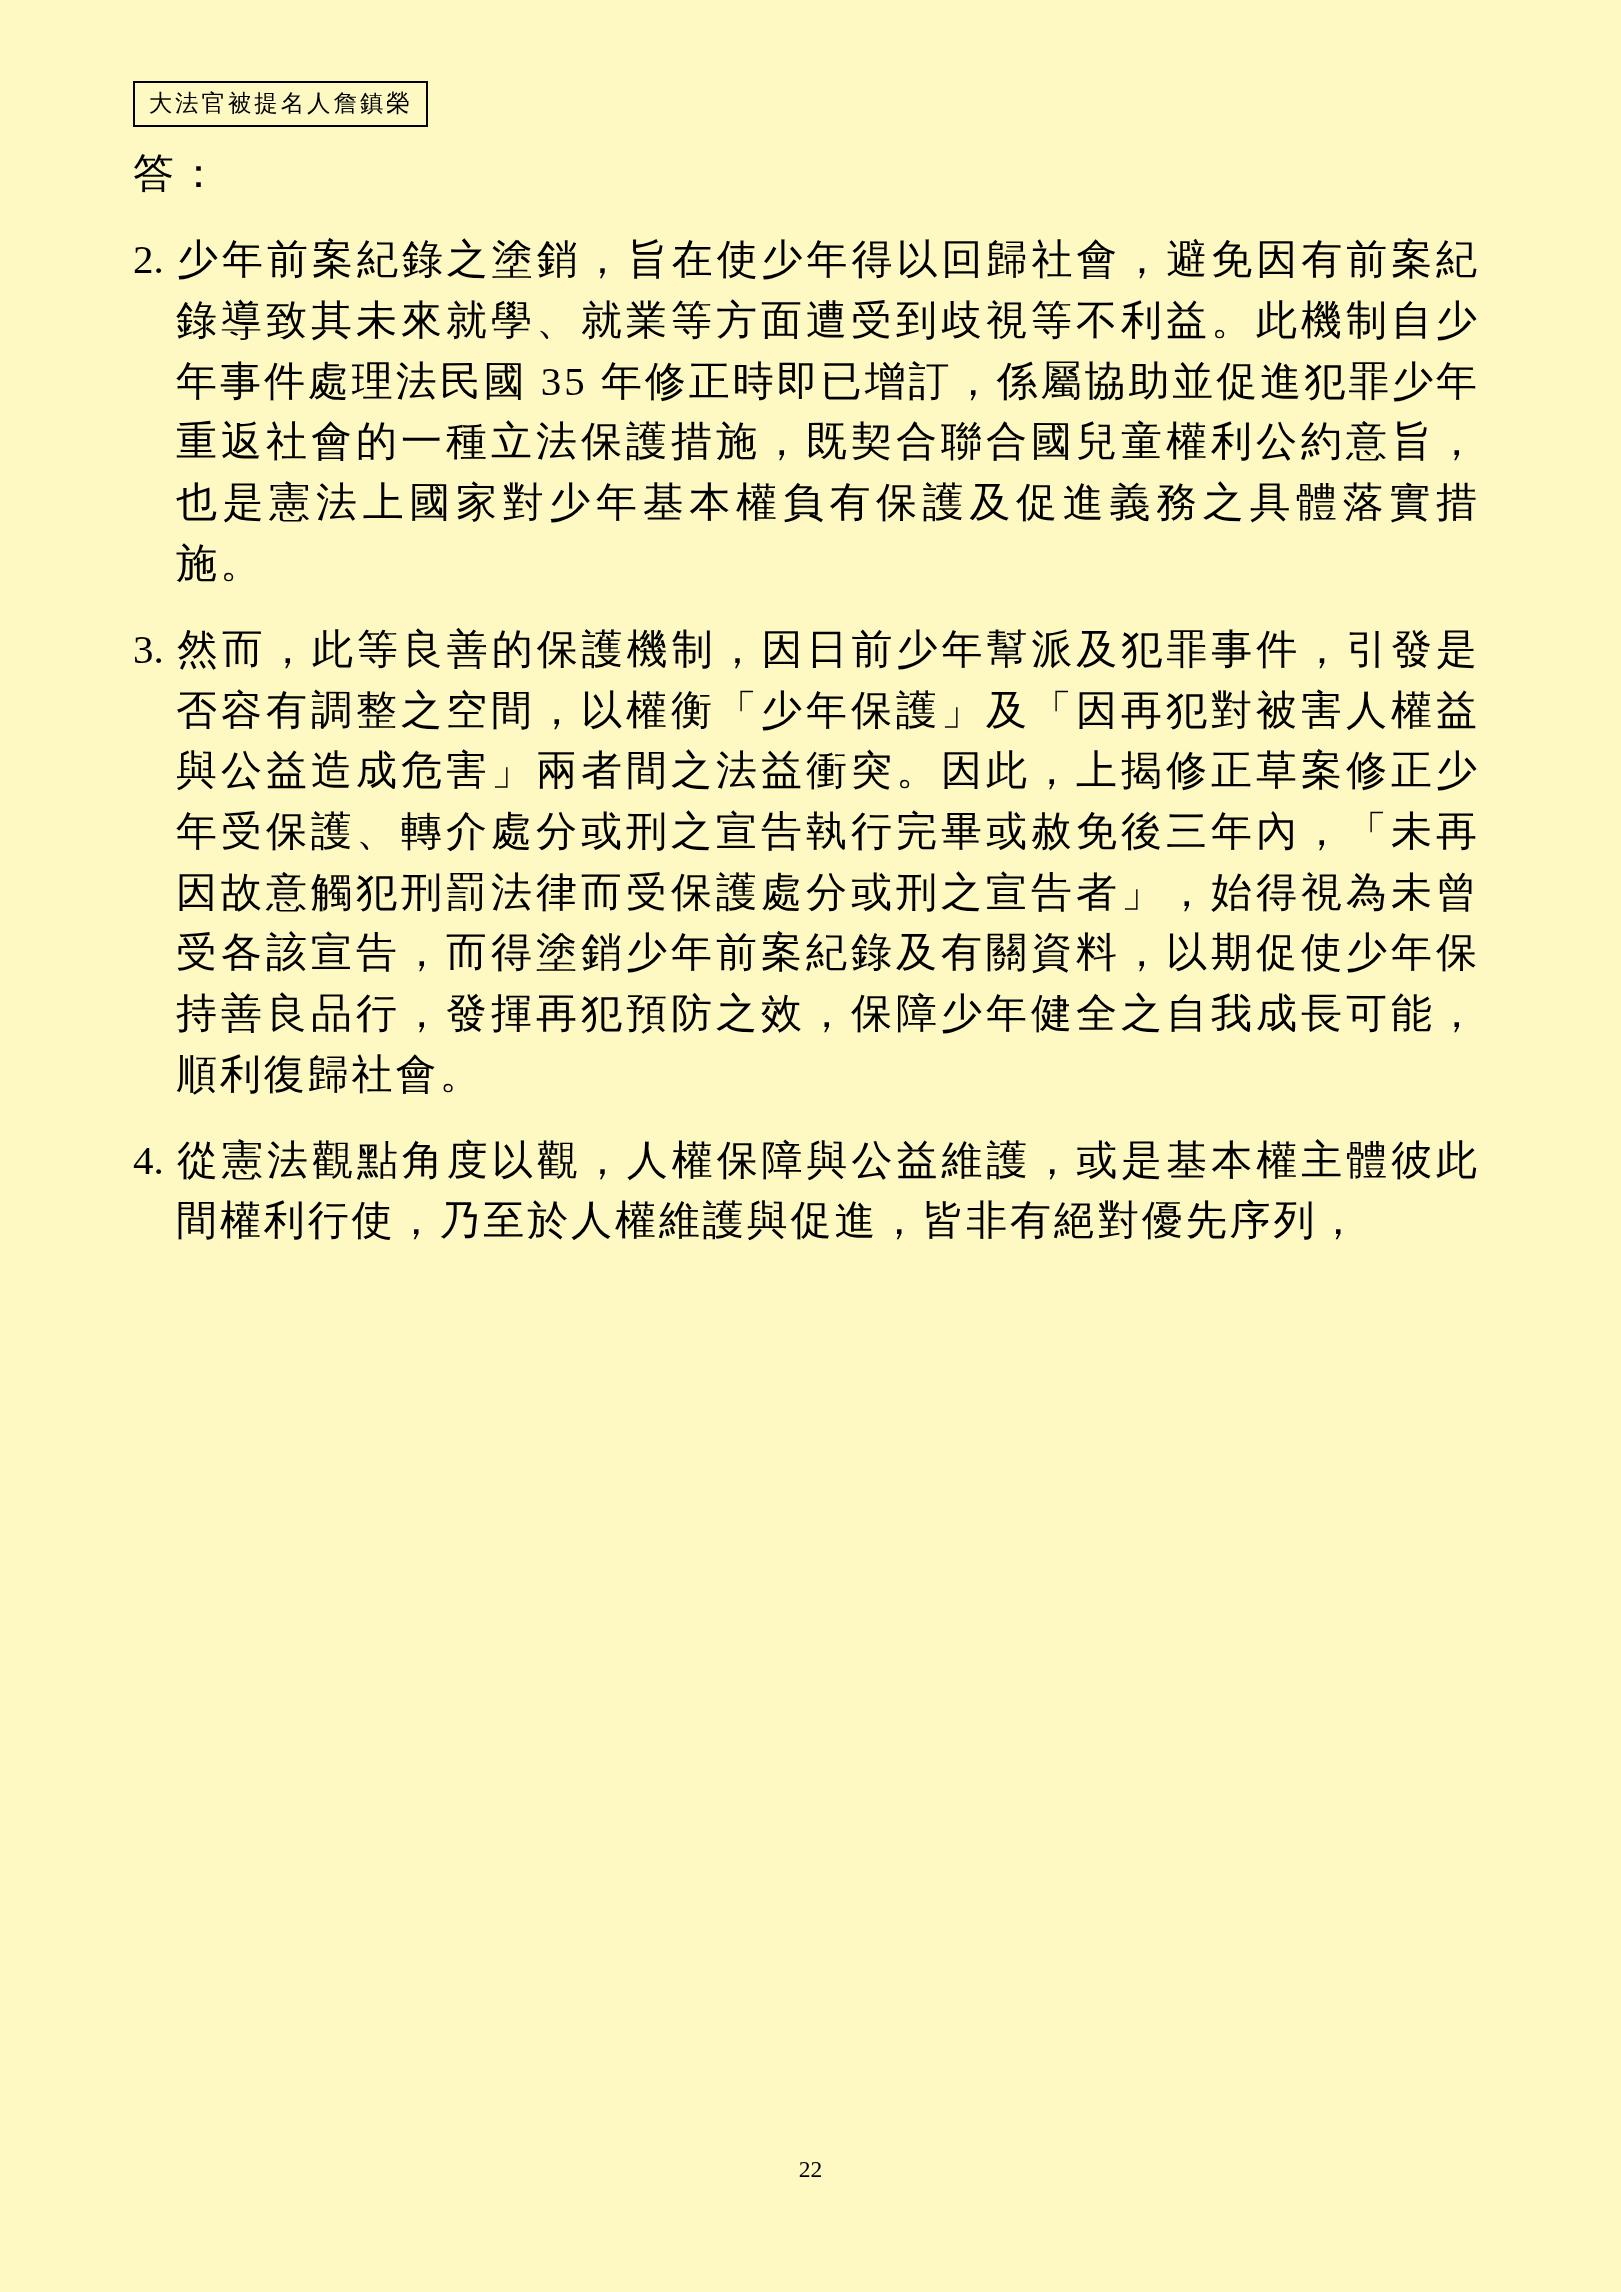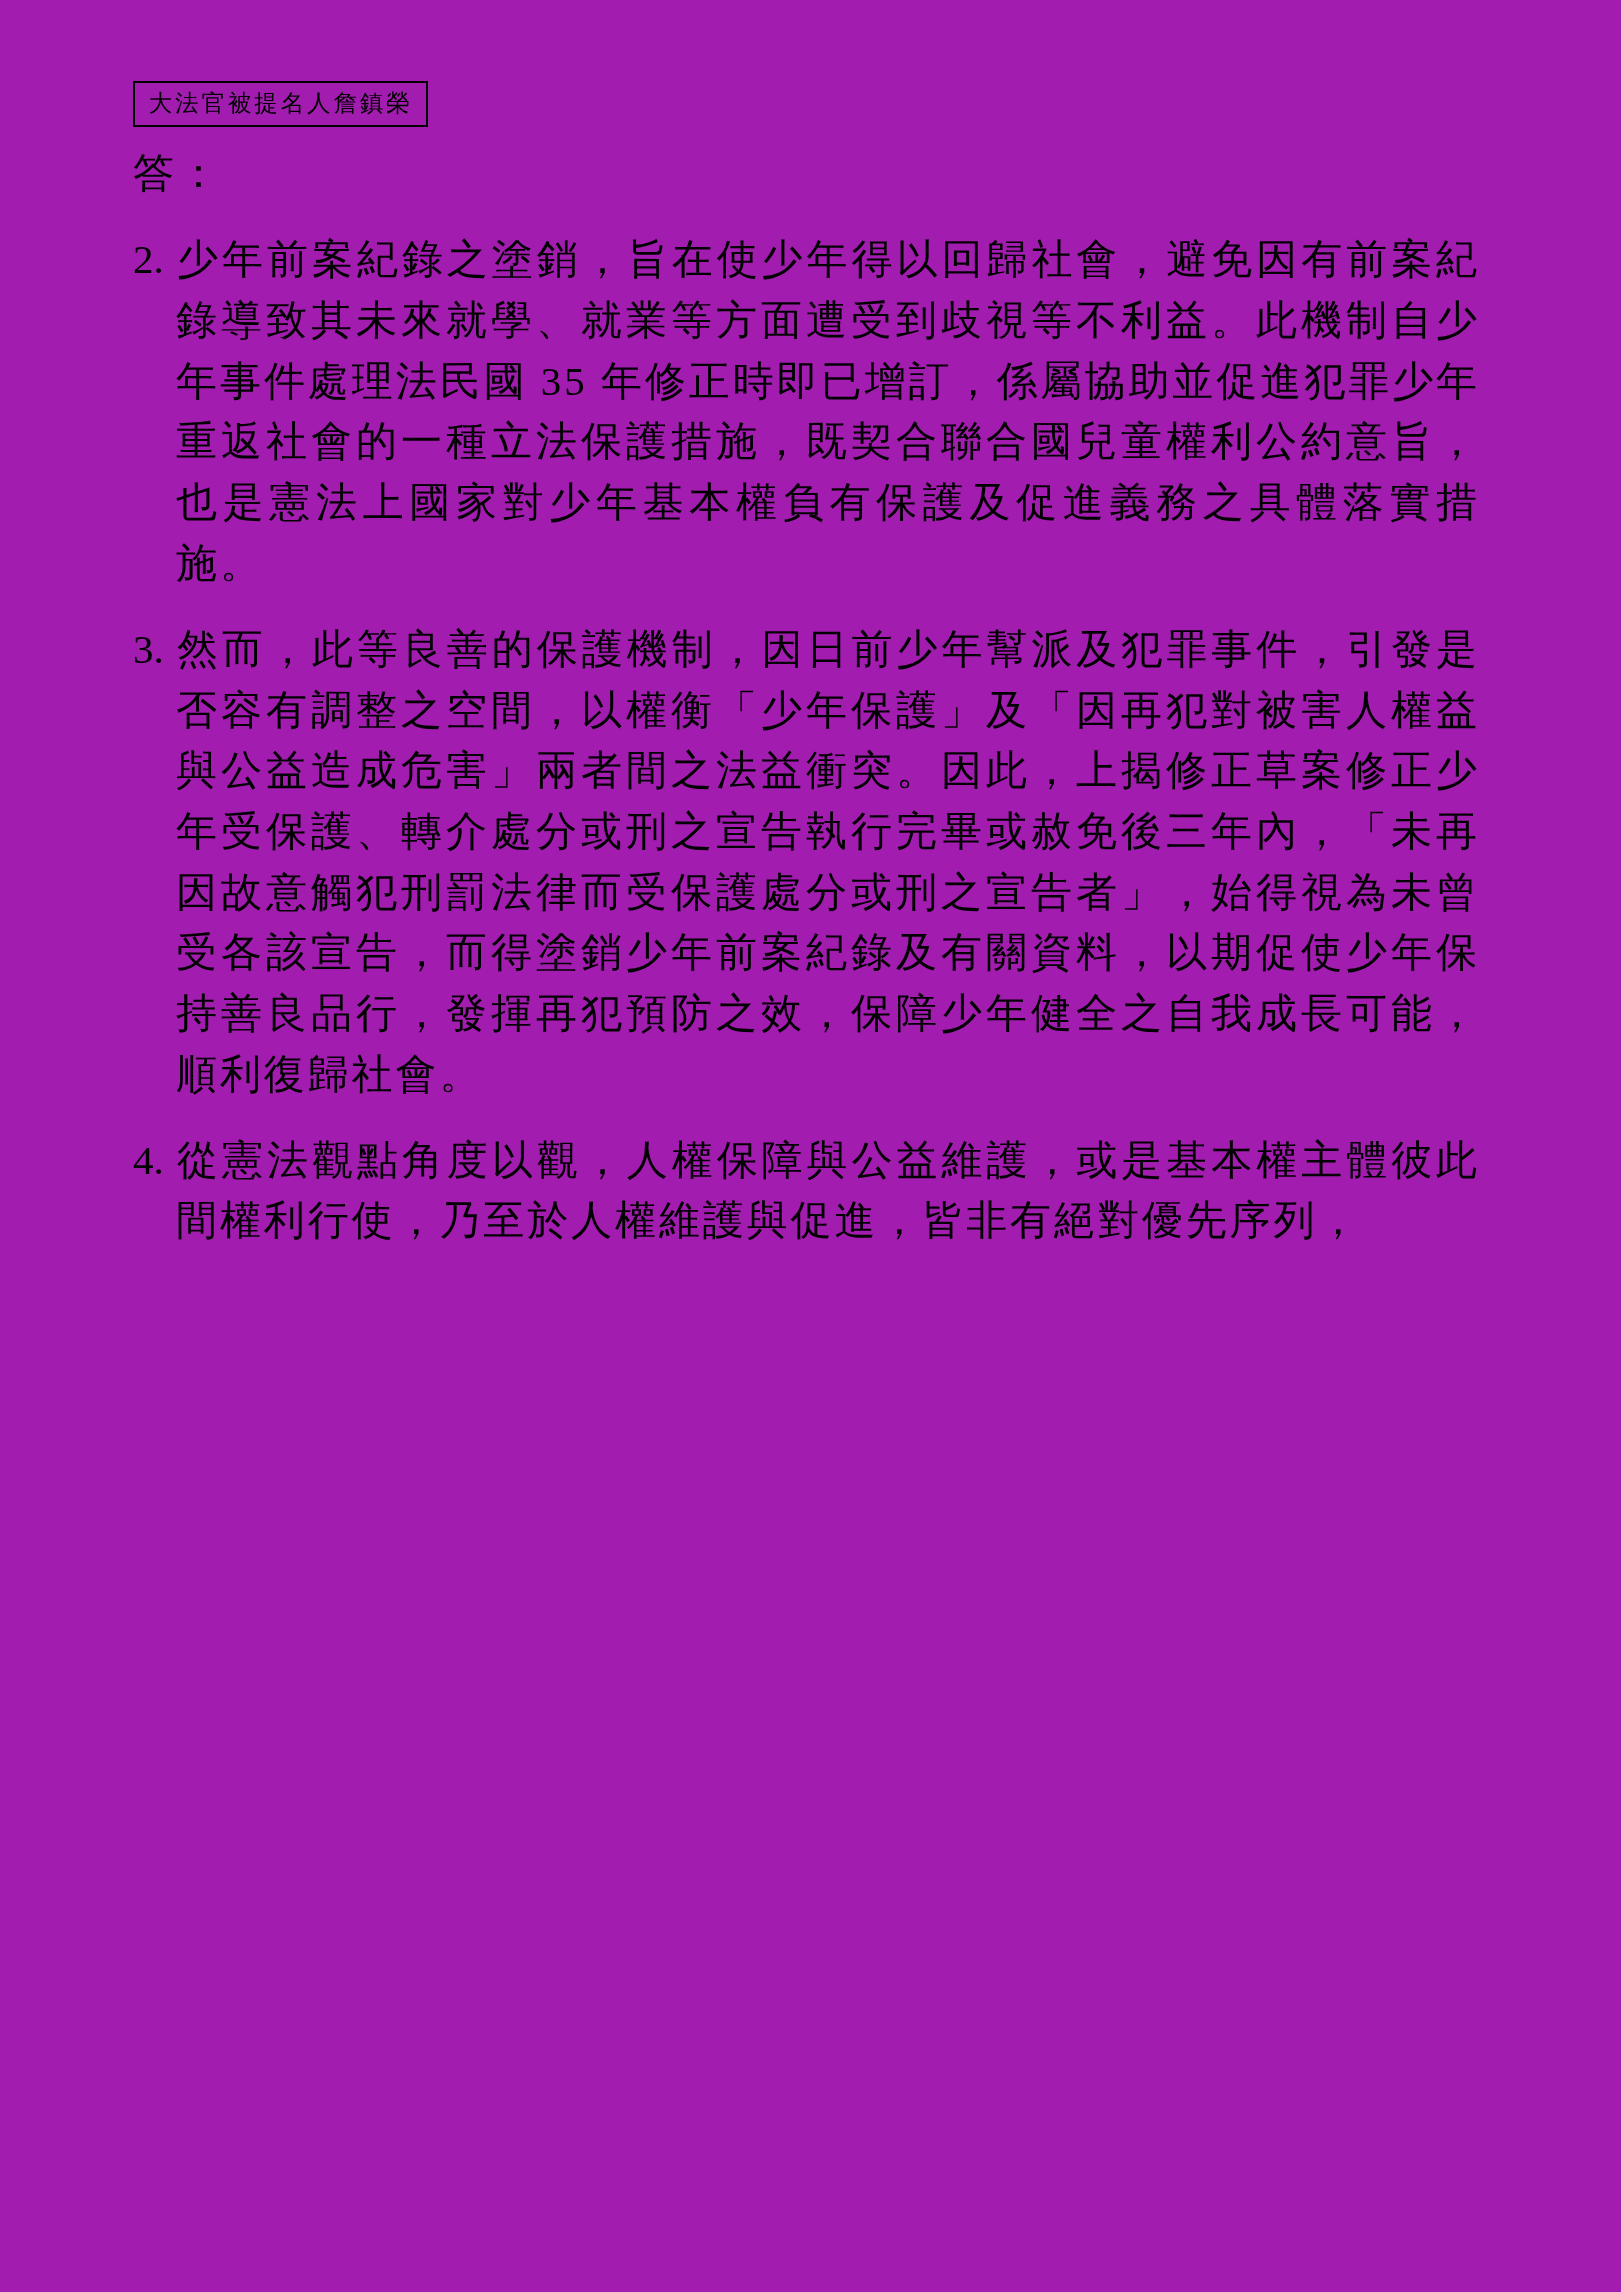--- a/index.html
+++ b/index.html
@@ -5,21 +5,21 @@
   * { margin: 0; padding: 0; box-sizing: border-box; }
   html, body { background: #ffffff; }
   body {
     font-family: "Liberation Serif", "DejaVu Serif", serif;
     color: #000000;
   }
   .page {
     position: relative;
     width: 1621px;
     height: 2293px;
-    background: #a21caf;
+    background: #fef9c3;
     padding: 81px 141px 0 133px;
     overflow: hidden;
   }
   .header-box {
     display: inline-block;
     border: 2px solid #000000;
     padding: 5.9px 13.7px 7.8px 13.7px;
     font-size: 23.5px;
     letter-spacing: 2.9px;
     line-height: 1.2;
@@ -82,15 +82,16 @@
 
   <div class="answer-label">答：</div>
 
 
   <div class="para"><span class="num">2.</span><span>少年前案紀錄之塗銷，旨在使少年得以回歸社會，避免因有前案紀錄導致其未來就學、就業等方面遭受到歧視等不利益。此機制自少年事件處理法民國 35 年修正時即已增訂，係屬協助並促進犯罪少年重返社會的一種立法保護措施，既契合聯合國兒童權利公約意旨，也是憲法上國家對少年基本權負有保護及促進義務之具體落實措施。</span></div>
 
   <div class="para"><span class="num">3.</span><span>然而，此等良善的保護機制，因日前少年幫派及犯罪事件，引發是否容有調整之空間，以權衡「少年保護」及「因再犯對被害人權益與公益造成危害」兩者間之法益衝突。因此，上揭修正草案修正少年受保護、轉介處分或刑之宣告執行完畢或赦免後三年內，「未再因故意觸犯刑罰法律而受保護處分或刑之宣告者」，始得視為未曾受各該宣告，而得塗銷少年前案紀錄及有關資料，以期促使少年保持善良品行，發揮再犯預防之效，保障少年健全之自我成長可能，順利復歸社會。</span></div>
 
   <div class="para"><span class="num">4.</span><span>從憲法觀點角度以觀，人權保障與公益維護，或是基本權主體彼此間權利行使，乃至於人權維護與促進，皆非有絕對優先序列，</span></div>
 
+  <div class="page-number">22</div>
 
 </div>
 
 
 </body></html>

